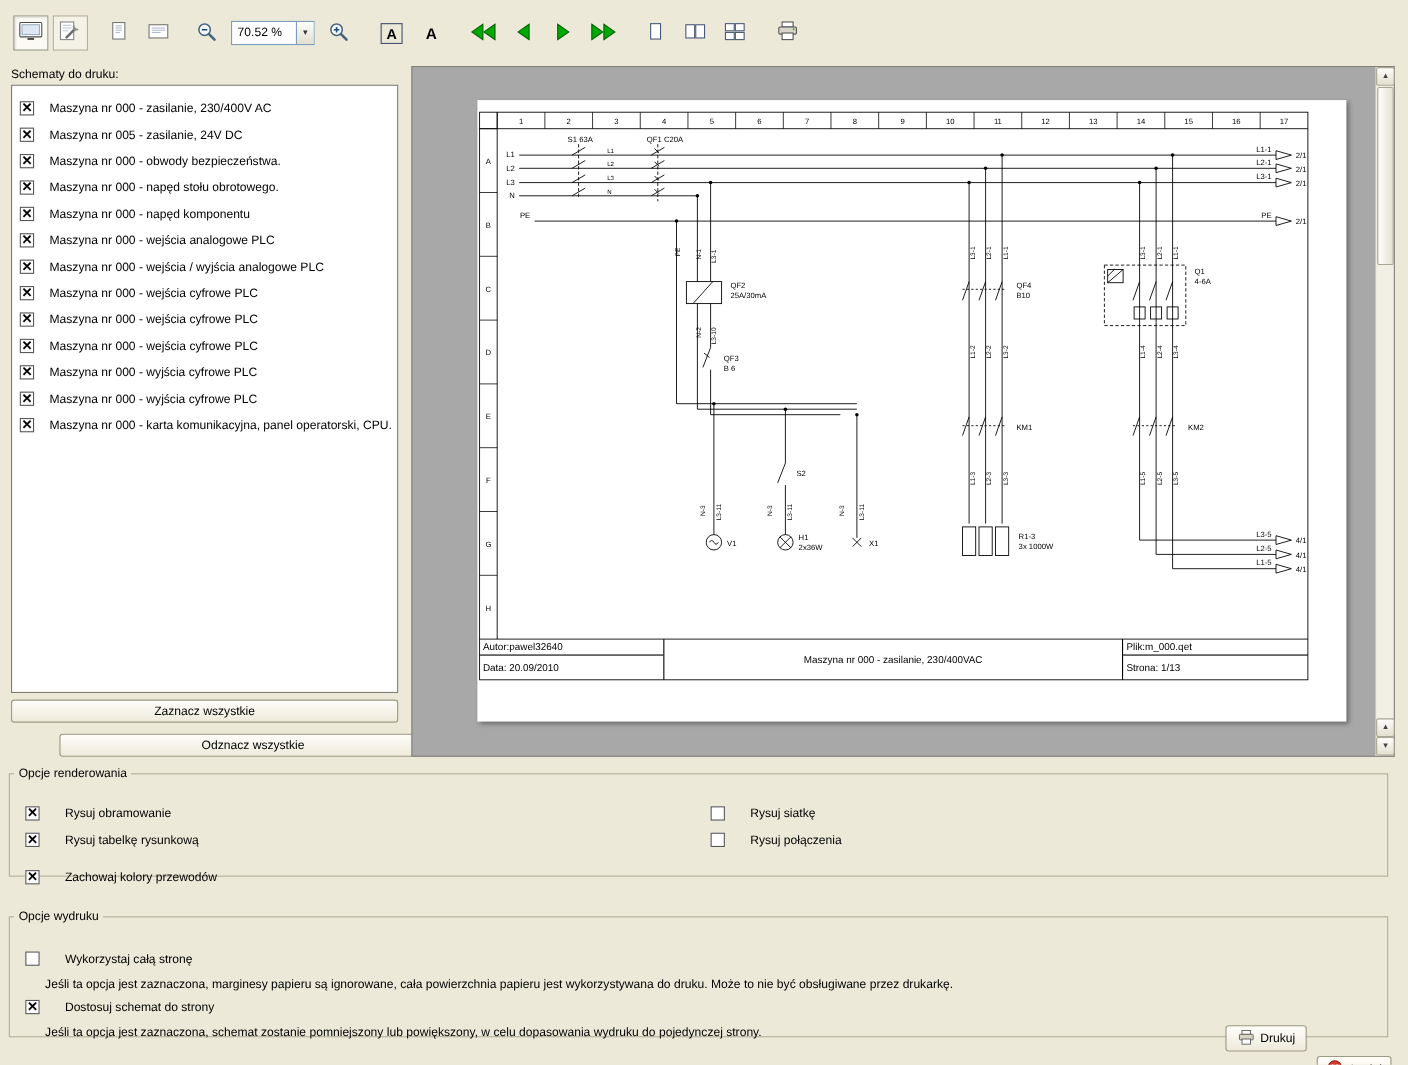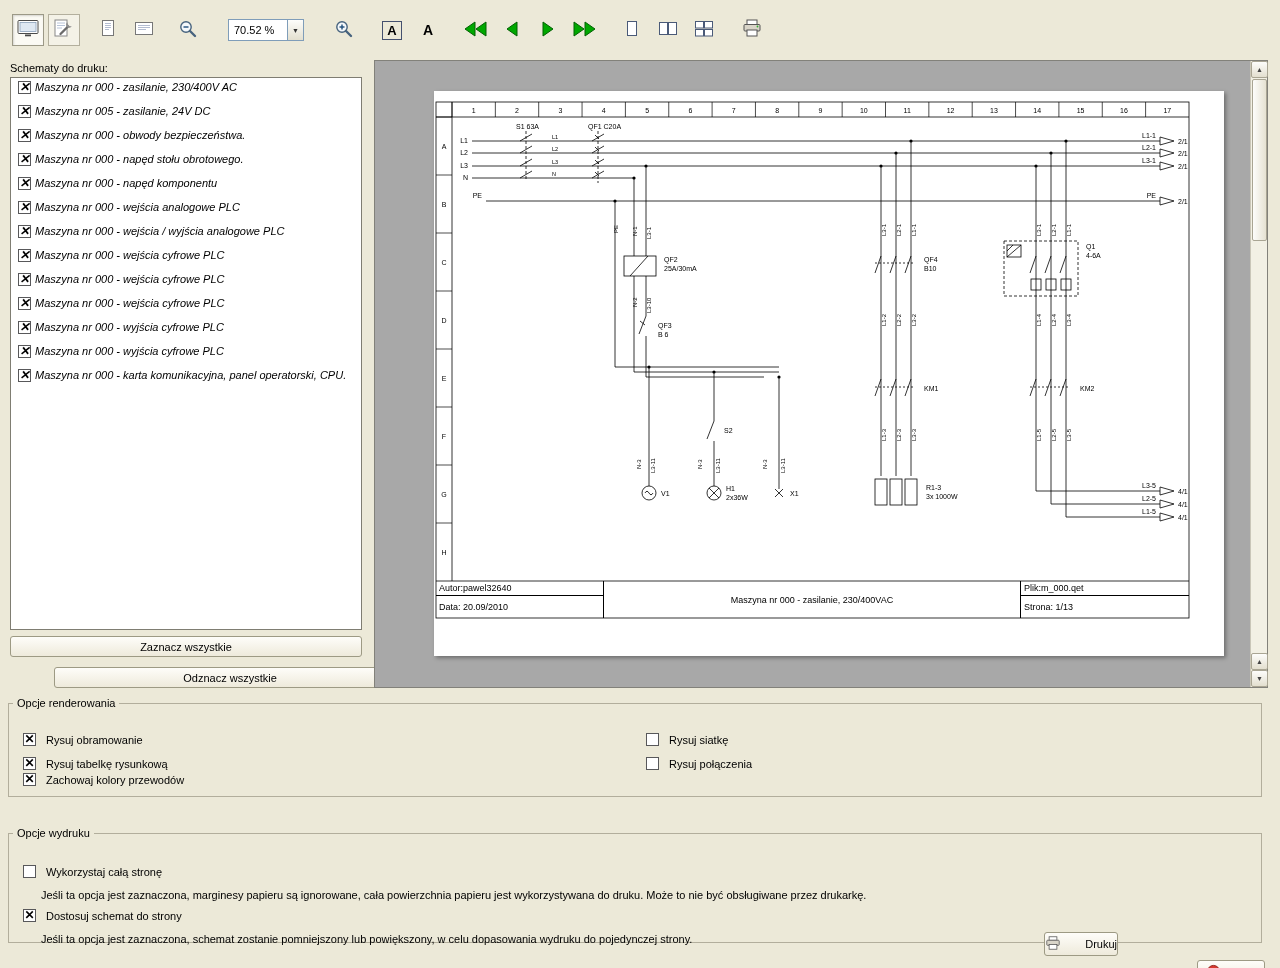--- a/index.html
+++ b/index.html
@@ -16,33 +16,33 @@
   
   .toolbar { position:absolute; left:0; top:0; width:100%; height:60px;
              display:flex; align-items:center; padding-left:12px; gap:4px; }
   .tbtn { width:32px; height:32px; border:1px solid transparent; background:transparent;
           display:flex; align-items:center; justify-content:center; padding:0; }
   .tbtn.pressed { background:#fbfaf4; border:1px solid #9c9987;
                   box-shadow:inset 1px 1px 2px rgba(0,0,0,.15); }
   .tbtn.raised  { background:#f4f2e7; border:1px solid #b3af9d; }
   .gap8 { margin-left:8px; } .gap12 { margin-left:12px; }
   .combo { width:76px; height:22px; background:#fff; border:1px solid #7f9db9;
-           display:flex; align-items:center; margin:0 20px; }
+           display:flex; align-items:center; margin:0 2px; }
   .combo-text { flex:1; padding-left:5px; font-size:11px; }
   .combo-btn { width:16px; height:100%; background:linear-gradient(#fdfdfb,#e3dfcf);
                border-left:1px solid #7f9db9; display:flex; align-items:center; justify-content:center; }
   .combo-btn::after { content:"▼"; font-size:7px; color:#333; }
   .a-boxed { display:inline-block; border:1px solid #44506e; padding:1px 4px; font-weight:bold; font-size:13px; }
   .a-plain { font-weight:bold; font-size:14px; }
 
   
   .sidebar-title { position:absolute; left:10px; top:62px; }
   .list { position:absolute; left:10px; top:77px; width:352px; height:553px;
           background:#fff; border:1px solid #7f7d72; padding:3px 2px; overflow:hidden; }
-  .list-item { height:24px; display:flex; align-items:flex-start; gap:4px; padding-left:5px;font-style:italic; }
+  .list-item { height:24px; display:flex; align-items:flex-end; gap:14px; padding-left:5px; }
 
   .cb { width:13px; height:13px; min-width:13px; background:#fff; border:1px solid #58585a;
         position:relative; display:inline-block; }
   .cb.checked::after { content:"✕"; position:absolute; left:0; top:-1px; width:11px; height:13px;
         font-size:12px; line-height:13px; font-weight:bold; text-align:center; color:#000; }
 
   .xp-btn { background:linear-gradient(#fefdf9,#eeeadb); border:1px solid #9d9a84; border-radius:3px;
             font-family:"Liberation Sans",sans-serif; font-size:11px; color:#000;
             display:flex; align-items:center; justify-content:center; gap:5px; }
   .btn-select-all   { position:absolute; left:10px; top:636px; width:352px; height:21px; }
@@ -74,25 +74,25 @@
   .sb-up::after { content:"▲"; } .sb-down::after { content:"▼"; }
   .sb-top { top:0; } .sb-b1 { bottom:17px; } .sb-b2 { bottom:0; }
   .sb-thumb { position:absolute; left:1px; top:18px; width:15px; height:162px;
               background:linear-gradient(90deg,#fdfdfb,#e6e2d2); border:1px solid #a9a593; border-radius:2px; }
 
   
   fieldset { position:absolute; border:1px solid #b2ae9c; padding:0; }
   legend { margin-left:4px; padding:0 4px; }
   .fs-render { left:8px; top:697px; width:1254px; height:100px; }
   .fs-print  { left:8px; top:827px; width:1254px; height:116px; }
-  .opt-row { position:absolute; display:flex; align-items:flex-end; gap:10px; }
+  .opt-row { position:absolute; display:flex; align-items:flex-end; gap:23px; }
   .opt-desc { position:absolute; }
 
   
-  .btn-print  { position:absolute; left:1044px; top:932px; width:74px; height:24px;justify-content:space-between; }
+  .btn-print  { position:absolute; left:1114px; top:932px; width:74px; height:24px; }
   .btn-cancel { position:absolute; left:1197px; top:960px; width:68px; height:24px; }
 </style>
 </head>
 <body>
 
 <div class="app">
 
   <div class="toolbar">
     <button class="tbtn pressed">
       <span>
@@ -516,21 +516,21 @@
   <fieldset class="fs-render">
     <legend>Opcje renderowania</legend>
     <div class="opt-row" style="left:14px;top:24px">
       <span class="cb checked"></span>
       <span>Rysuj obramowanie</span>
     </div>
     <div class="opt-row" style="left:14px;top:48px">
       <span class="cb checked"></span>
       <span>Rysuj tabelkę rysunkową</span>
     </div>
-    <div class="opt-row" style="left:14px;top:64px">
+    <div class="opt-row" style="left:14px;top:82px">
       <span class="cb checked"></span>
       <span>Zachowaj kolory przewodów</span>
     </div>
     <div class="opt-row" style="left:637px;top:24px">
       <span class="cb"></span>
       <span>Rysuj siatkę</span>
     </div>
     <div class="opt-row" style="left:637px;top:48px">
       <span class="cb"></span>
       <span>Rysuj połączenia</span>

